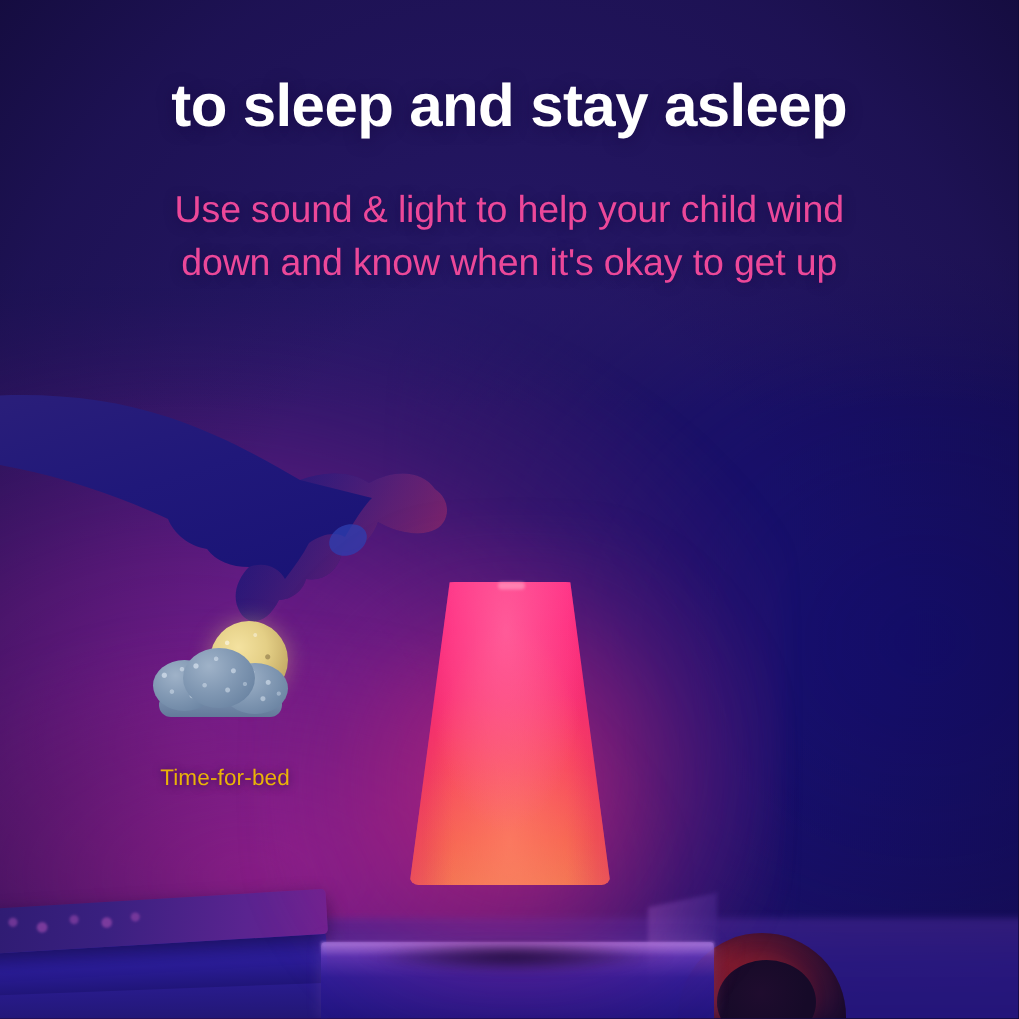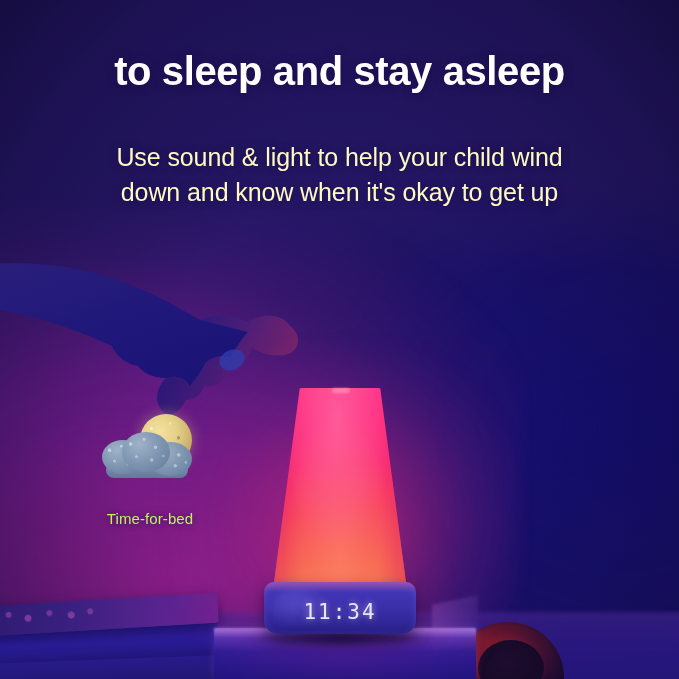--- a/index.html
+++ b/index.html
@@ -91,25 +91,25 @@
     font-size: 40px;
     line-height: 50px;
     font-weight: 700;
     letter-spacing: -0.4px;
     margin: 0 auto;
     max-width: 600px;
     text-shadow: 0 1px 10px rgba(20,8,60,0.55);
   }
   .headline .ln { display: block; }
   .subhead {
-    color: #fef9c3;
+    color: #ec4899;
     font-size: 25px;
     line-height: 35px;
     font-weight: 400;
-    margin: 44px auto 0;
+    margin: 27px auto 0;
     max-width: 590px;
     letter-spacing: -0.1px;
     text-shadow: 0 1px 8px rgba(20,8,60,0.5);
   }
   .subhead .ln { display: block; }
 
   
   .hand {
     position: absolute;
     left: -10px;
@@ -402,21 +402,21 @@
   .feature-left  { left: 65px;  top: 412px; }
   .feature-right { left: 452px; top: 412px; }
   .feature-icon {
     width: 100px;
     height: 84px;
     margin: 0 auto;
     position: relative;
   }
   .feature-label {
     margin-top: 14px;
-    color: #bef264;
+    color: #eab308;
     font-size: 15px;
     font-weight: 400;
     letter-spacing: 0.1px;
     text-shadow: 0 1px 6px rgba(20,8,50,0.6);
   }
 
   
   .moon {
     position: absolute;
     right: 8px;
@@ -606,21 +606,16 @@
     <div class="pedestal-shadow"></div>
   </div>
 
   <div class="lamp-glow"></div>
   <div class="lamp-base-shadow"></div>
 
   <div class="lamp">
     <div class="lamp-shade"></div>
     <div class="lamp-shade-hilite"></div>
     <div class="lamp-top-notch"></div>
-    <div class="lamp-base">
-      <div class="lamp-base-topglow"></div>
-      <div class="lamp-base-sheen"></div>
-      <div class="clock">11:34</div>
-    </div>
   </div>
 
   <div class="bg-vignette"></div>
 </div>
 
 </body></html>

